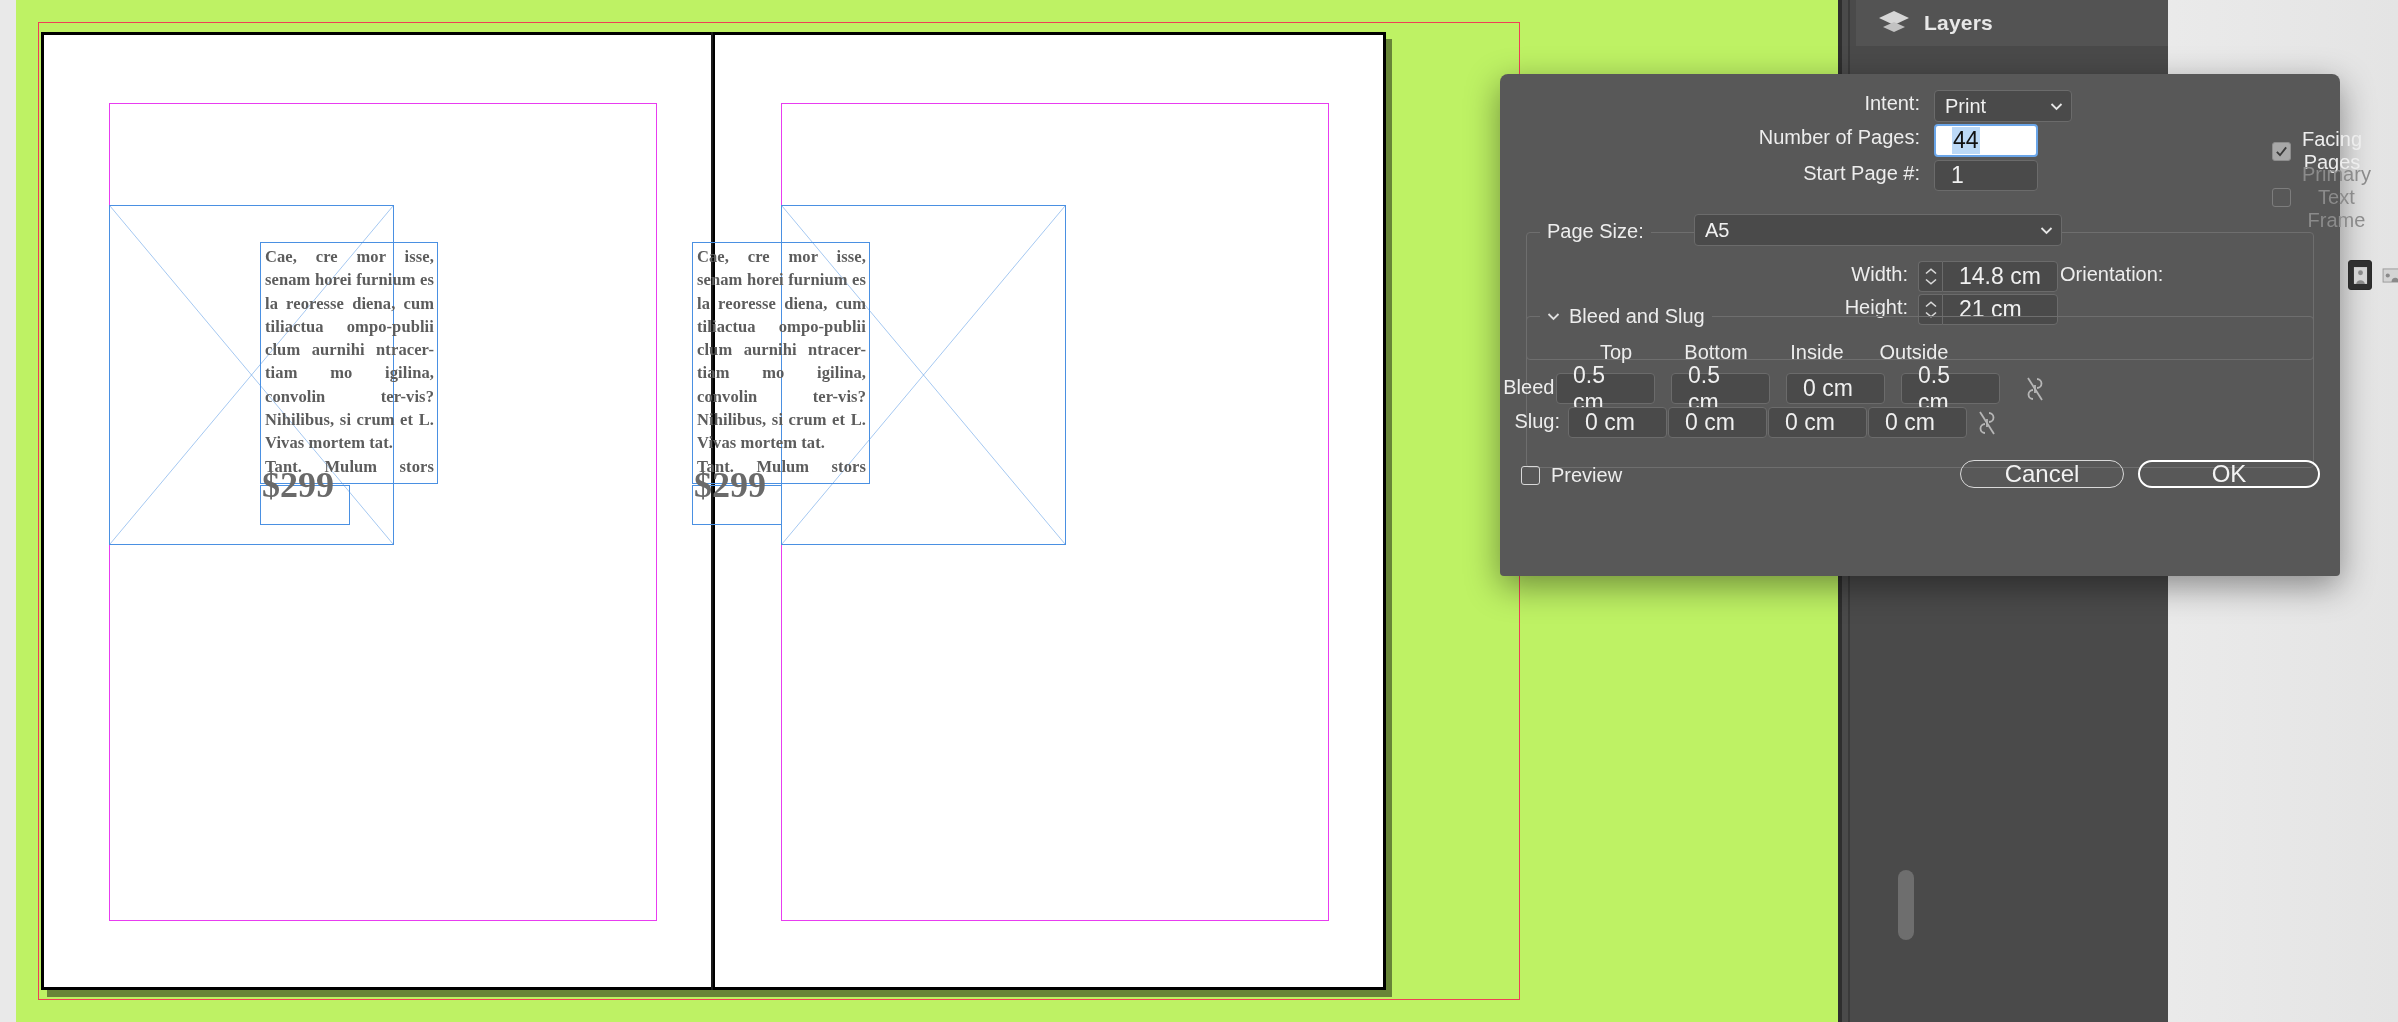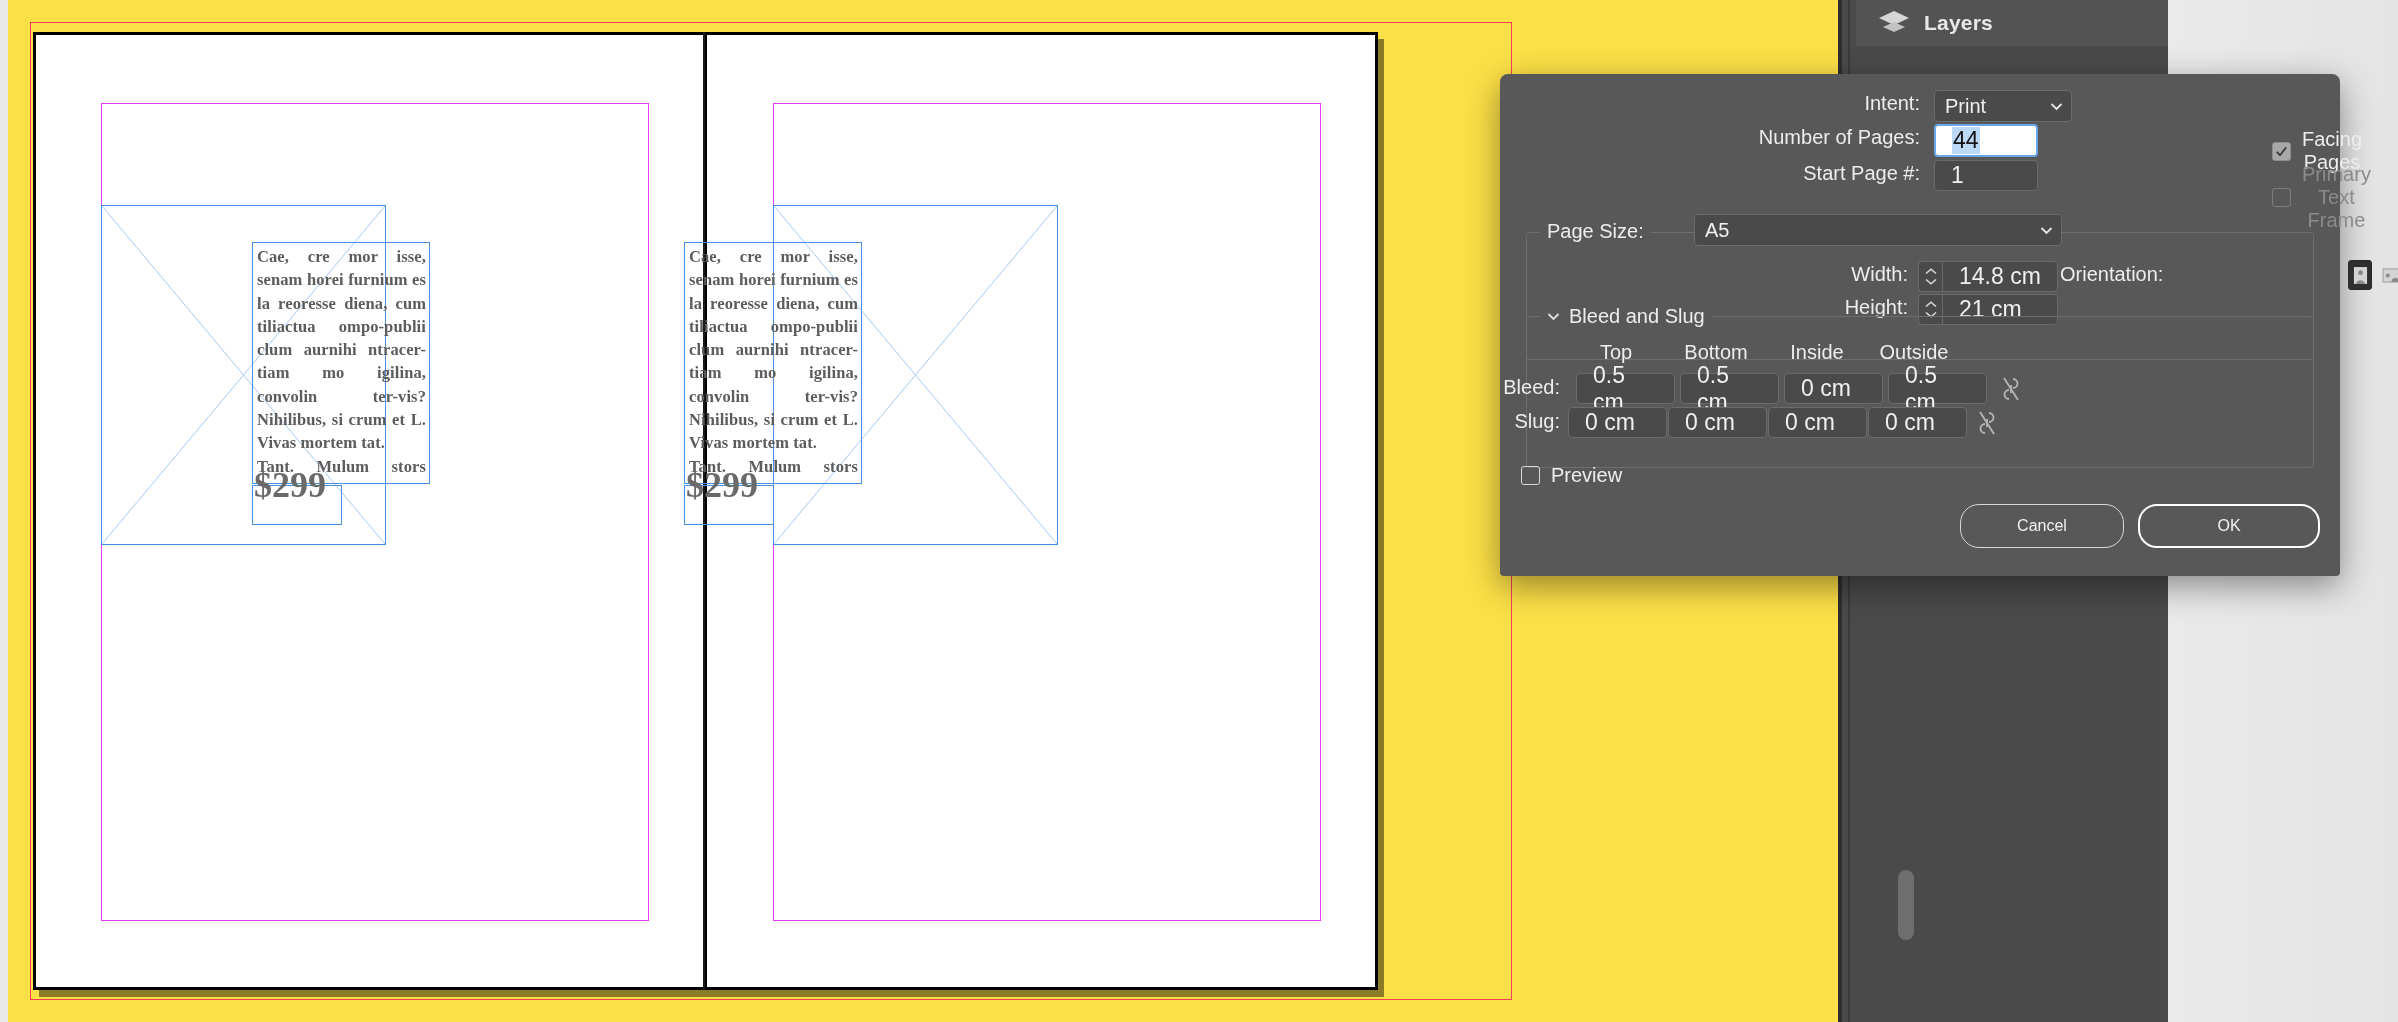--- a/index.html
+++ b/index.html
@@ -5,22 +5,22 @@
   html,body{margin:0;padding:0;}
   body{
     width:2398px;height:1022px;overflow:hidden;position:relative;
     background:#e9e9e9;
     font-family:"Liberation Sans", sans-serif;
     -webkit-font-smoothing:antialiased;
   }
 
   
   #app-canvas{
-    position:absolute;left:8px;top:0;width:1838px;height:1022px;
-    background:#fde047;
+    position:absolute;left:16px;top:0;width:1838px;height:1022px;
+    background:#bef264;
     padding-left:12px;
   }
   
   #right-workspace{
     position:absolute;left:1838px;top:0;width:560px;height:1022px;
     background:linear-gradient(to right,#f2f2f2 0%,#ededed 40%,#e4e4e4 100%);
   }
   #panel-dock{
     position:absolute;left:1838px;top:0;width:330px;height:1022px;
     background:#4a4a4a;
@@ -190,25 +190,24 @@
   .orient-btn.unsel{background:transparent;}
 
   
   .col-head{position:absolute;font-size:20px;color:#ededed;text-align:center;}
 
   
   .chain{width:20px;height:26px;flex:0 0 auto;}
 
   
   .btn{
-    height:44px;border-radius:19px;box-sizing:border-box;
+    height:28px;border-radius:19px;box-sizing:border-box;
     display:flex;align-items:center;justify-content:center;
-    font-size:16px;color:#f2f2f2;background:transparent;
+    font-size:24px;color:#f2f2f2;background:transparent;
     border:1.5px solid #d9d9d9;
-    margin-top:44px;
   }
   .btn.default{border:2.5px solid #ffffff;}
 </style>
 </head>
 <body>
 
 <div id="right-workspace"></div>
 
 <div id="app-canvas">
 
@@ -386,21 +385,21 @@
     </div>
 
     <div class="col-head" style="left:66px;top:267px;width:100px;">Top</div>
     <div class="col-head" style="left:166px;top:267px;width:100px;">Bottom</div>
     <div class="col-head" style="left:267px;top:267px;width:100px;">Inside</div>
     <div class="col-head" style="left:359px;top:267px;width:110px;">Outside</div>
 
     <div class="row" style="left:0;top:302px;width:60px;justify-content:flex-end;">
       <span class="lbl-right">Bleed:</span>
     </div>
-    <div style="position:absolute;left:76px;top:299px;display:flex;gap:4px;align-items:center;">
+    <div style="position:absolute;left:56px;top:299px;display:flex;gap:15px;align-items:center;">
       <span class="field" style="width:99px;">
         <span>0.5 cm</span>
       </span>
       <span class="field" style="width:99px;margin-left:1px;">
         <span>0.5 cm</span>
       </span>
       <span class="field" style="width:99px;margin-left:1px;">
         <span>0 cm</span>
       </span>
       <span class="field" style="width:99px;margin-left:1px;">

